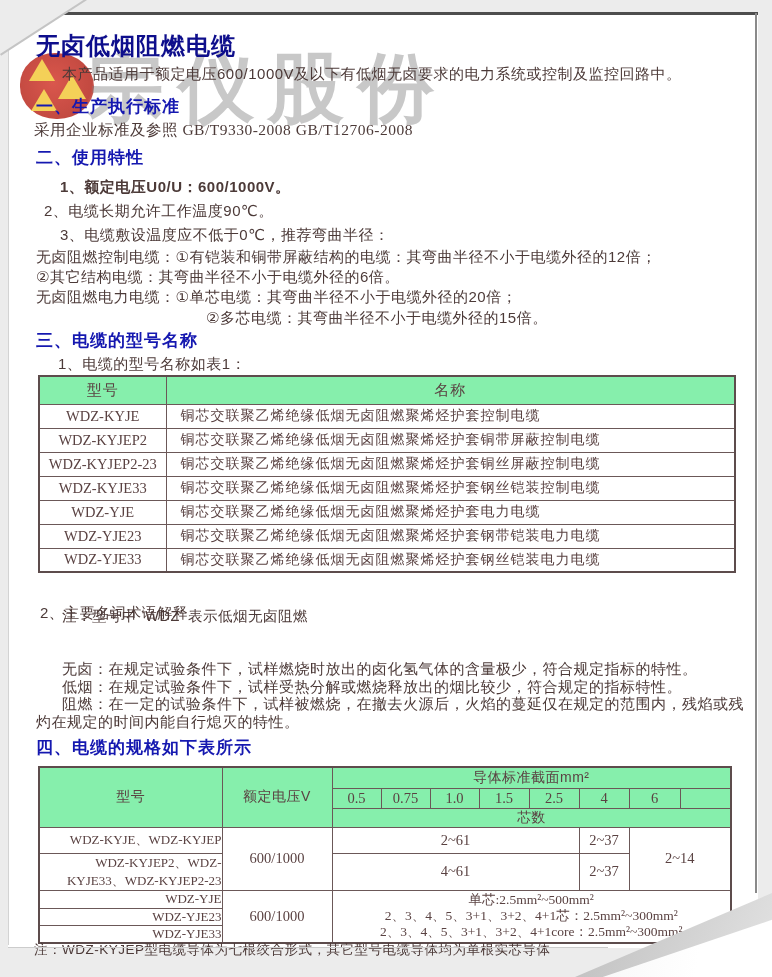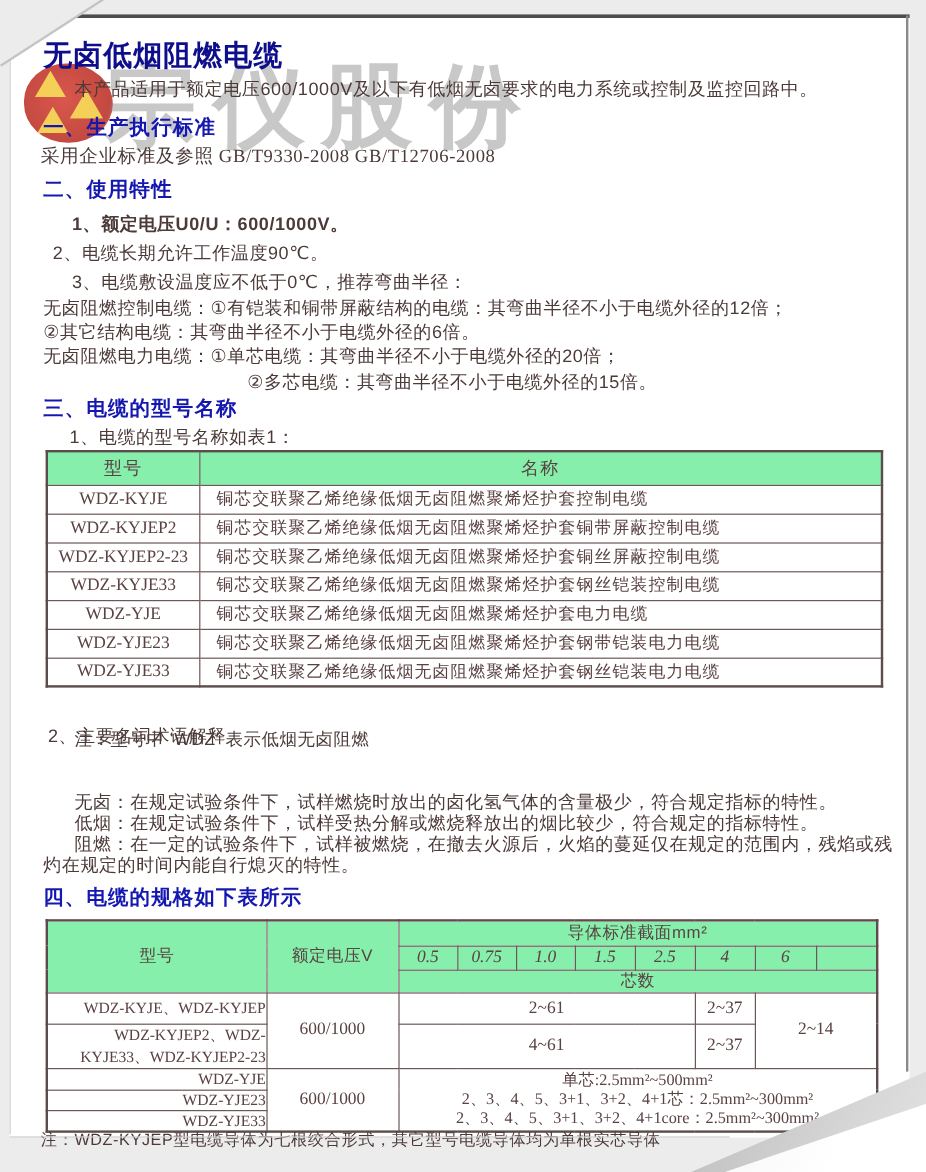--- a/index.html
+++ b/index.html
@@ -68,21 +68,21 @@
 
   .table1 { left:38px; top:375px; width:696px; }
   .table1 th { height:28px; font-size:15px; letter-spacing:1px; }
   .table1 td { height:24px; font-size:14px; }
   .table1 td.model { font-family:"Liberation Serif","DejaVu Serif",serif; font-size:14.5px; }
   .table1 td.name  { text-align:left; padding-left:14px; letter-spacing:1px; }
 
   .table2 { left:38px; top:766px; width:692px; }
   .table2 td { font-size:14px; }
   .table2 .rowA td { height:21px; font-size:14px; letter-spacing:.5px; }
-  .table2 .rowB td { height:20px;font-style:italic; }
+  .table2 .rowB td { height:20px; }
   .table2 .rowC td { height:16px; }
   .table2 .model2 { font-family:"Liberation Serif","DejaVu Serif",serif; font-size:13px;text-align:right; }
   .table2 .num { font-family:"Liberation Serif","DejaVu Serif",serif; font-size:14.5px; }
   .table2 .dr1 td { height:26px; } .table2 .dr2 td { height:26px; }
   .table2 .dr3 td { height:18px; } .table2 .dr4 td { height:15px; } .table2 .dr5 td { height:15px; }
   .spec-lines { font-family:"Liberation Serif","DejaVu Serif",serif; font-size:13.5px; line-height:16px; }
 </style>
 </head>
 <body>
 

